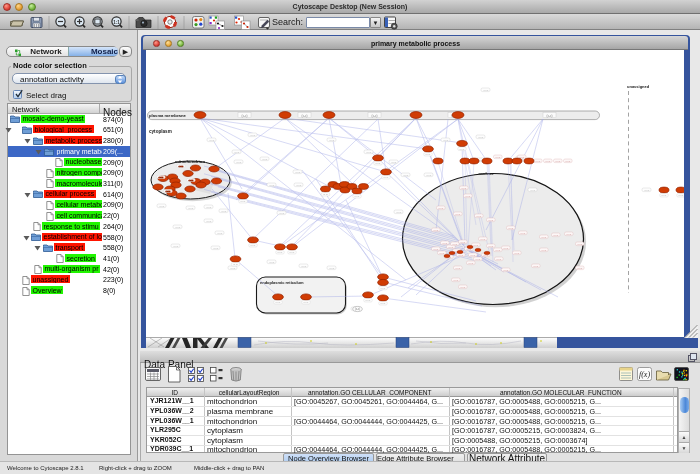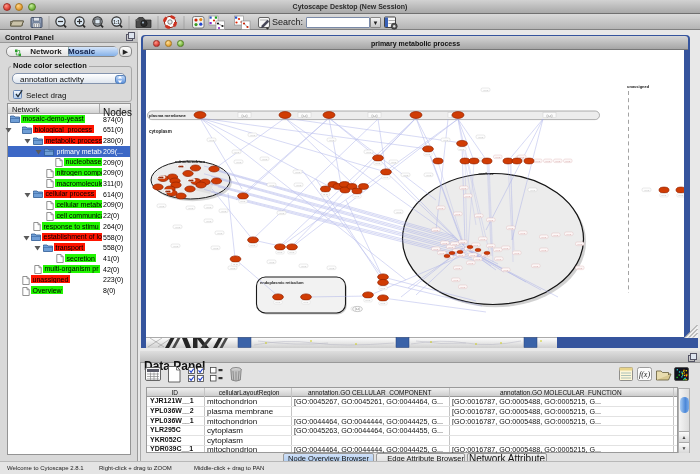--- a/index.html
+++ b/index.html
@@ -94,31 +94,24 @@
 <div class="abs" style="left:370px;top:17px;width:11px;height:11px;background:linear-gradient(#f4f4f4,#c8c8c8);border:1px solid #888;border-radius:1px;font-size:6px;text-align:center;line-height:10px;color:#222">▼</div>
 <svg class="abs" style="left:384px;top:16px" width="14" height="14" viewBox="0 0 14 14">
 <rect x="0.5" y="1" width="11" height="10.5" rx="1" fill="#f8f8f8" stroke="#333" stroke-width="0.9"></rect>
 <rect x="1" y="1.5" width="3" height="9.5" fill="#3a62b8"></rect>
 <line x1="4.5" y1="4.5" x2="11" y2="4.5" stroke="#777" stroke-width="0.6"></line>
       <line x1="4.5" y1="7.5" x2="11" y2="7.5" stroke="#777" stroke-width="0.6"></line>
 <circle cx="10.2" cy="10.2" r="3" fill="#555" stroke="#222" stroke-width="0.6"></circle>
       <circle cx="10.2" cy="10.2" r="1.2" fill="#ddd"></circle>
 </svg>
 <div class="abs" style="left:0;top:30px;width:138px;height:431px;background:#d9d9d9;border-right:1px solid #9a9a9a"></div>
-<div class="abs" style="left:0;top:30px;width:138px;height:13px;background:linear-gradient(#dedede,#bdbdbd);border-bottom:1px solid #999">
-<div class="abs" style="left:5px;top:2.5px;font-size:7.5px;font-weight:bold;color:#111">Control Panel</div>
-<svg class="abs" style="left:126px;top:2px" width="9" height="9" viewBox="0 0 9 9">
-        <rect x="0.5" y="2.5" width="6" height="6" fill="none" stroke="#556" stroke-width="1"></rect>
-        <rect x="2.5" y="0.5" width="6" height="6" fill="#dde4ee" stroke="#556" stroke-width="1"></rect>
-      </svg>
-</div>
 <div class="abs" style="left:6px;top:46px;width:112px;height:11px;background:linear-gradient(#fdfdfd,#e2e2e2);border:1px solid #8a8a8a;border-radius:5px">
 <div class="abs" style="left:61px;top:0;width:50px;height:9px;background:linear-gradient(#d5e5fa,#85b1e8);border-left:1px solid #8aa;border-radius:0 4px 4px 0;"></div>
 <div class="abs" style="left:17px;top:0px;width:44px;text-align:center;font-size:8px;font-weight:bold;color:#222;line-height:10px">Network</div>
-<div class="abs" style="left:61px;top:0px;width:50px;text-align:left;font-size:8px;font-weight:bold;color:#10204a;line-height:10px">Mosaic</div>
+<div class="abs" style="left:61px;top:0px;width:50px;text-align:right;font-size:8px;font-weight:bold;color:#10204a;line-height:10px">Mosaic</div>
 <svg class="abs" style="left:7px;top:1.5px" width="8" height="8" viewBox="0 0 8 8">
         <rect x="1" y="0.5" width="2.6" height="2.6" fill="#2aa02a"></rect>
         <rect x="4.4" y="4.5" width="2.6" height="2.6" fill="#2aa02a"></rect>
         <path d="M2.3 3.5 v2.5 h1.5 M5.7 4 v-2.5 h-1.5" fill="none" stroke="#2aa02a" stroke-width="0.8"></path>
       </svg>
 </div>
 <div class="abs" style="left:119px;top:46px;width:13px;height:11px;background:linear-gradient(#fdfdfd,#dcdcdc);border:1px solid #8a8a8a;border-radius:4px;text-align:center;font-size:7px;line-height:10px;color:#222">▶</div>
 <div class="abs" style="left:8px;top:66px;width:124px;height:36px;border:1px solid #a8a8a8;border-radius:3px"></div>
 <div class="abs" style="left:11px;top:61px;font-size:7.5px;font-weight:bold;color:#111;background:#d9d9d9;padding:0 2px">Node color selection</div>
 <div class="abs" style="left:12px;top:73px;width:114px;height:11px;background:linear-gradient(#ffffff,#dfe6ef);border:1px solid #8494ae;border-radius:5px">
@@ -702,21 +695,21 @@
         <circle cx="210" cy="7" r="0.8"></circle>
         <circle cx="285" cy="5" r="0.8"></circle>
         <circle cx="330" cy="7" r="0.8"></circle>
         <circle cx="395" cy="4" r="0.8"></circle>
         <circle cx="355" cy="6" r="0.8"></circle>
       </g>
 </svg>
 <div class="abs" style="left:557px;top:338px;width:141px;height:10px;background:#35549d"></div>
 <div class="abs" style="left:140px;top:351px;width:560px;height:110px;background:#e2e2e2;border-left:1px solid #aaa"></div>
 <div class="abs" style="left:140px;top:351px;width:560px;height:12px;background:linear-gradient(#dedede,#bdbdbd);border-bottom:1px solid #999">
-<div class="abs" style="left:4px;top:8px;font-size:12px;font-weight:bold;color:#111">Data Panel</div>
+<div class="abs" style="left:4px;top:8px;font-size:10px;font-weight:normal;color:#111">Data Panel</div>
 <svg class="abs" style="left:548px;top:1.5px" width="9" height="9" viewBox="0 0 9 9">
         <rect x="0.5" y="2.5" width="6" height="6" fill="none" stroke="#556" stroke-width="1"></rect>
         <rect x="2.5" y="0.5" width="6" height="6" fill="#dde4ee" stroke="#556" stroke-width="1"></rect>
       </svg>
 </div>
 <svg class="abs" style="left:140px;top:364px" width="560" height="22" viewBox="0 0 560 22">
 <rect x="5.5" y="3.5" width="15" height="13" rx="1.5" fill="#fcfcfc" stroke="#555" stroke-width="0.9"></rect>
 <rect x="7" y="5" width="12" height="3" fill="#5a5a66"></rect>
 <g stroke="#888" stroke-width="0.7">
         <line x1="7" y1="10" x2="19" y2="10"></line>
@@ -809,35 +802,36 @@
 <div class="abs" style="left:207px;top:406.84999999999997px;font-size:8px;color:#111">plasma membrane</div>
 <div class="abs" style="left:452px;top:406.84999999999997px;width:160px;font-size:7.2px;color:#111;white-space:nowrap;overflow:hidden">[GO:0016787, GO:0005488, GO:0005215, G...</div>
 <div class="abs" style="left:147px;top:415.74999999999994px;width:530px;height:1px;background:#e2e2e2"></div>
 <div class="abs" style="left:150px;top:416.49999999999994px;font-size:7px;font-weight:bold;color:#111">YPL036W__1</div>
 <div class="abs" style="left:207px;top:416.49999999999994px;font-size:8px;color:#111">mitochondrion</div>
 <div class="abs" style="left:294px;top:416.49999999999994px;width:153px;font-size:7.2px;color:#111;white-space:nowrap;overflow:hidden">[GO:0044464, GO:0044444, GO:0044425, G...</div>
 <div class="abs" style="left:452px;top:416.49999999999994px;width:160px;font-size:7.2px;color:#111;white-space:nowrap;overflow:hidden">[GO:0016787, GO:0005488, GO:0005215, G...</div>
 <div class="abs" style="left:147px;top:425.3999999999999px;width:530px;height:1px;background:#e2e2e2"></div>
 <div class="abs" style="left:150px;top:426.1499999999999px;font-size:7px;font-weight:bold;color:#111">YLR295C</div>
 <div class="abs" style="left:207px;top:426.1499999999999px;font-size:8px;color:#111">cytoplasm</div>
-<div class="abs" style="left:294px;top:426.1499999999999px;width:153px;font-size:7.2px;color:#111;white-space:nowrap;overflow:hidden">[GO:0045263, GO:0044464, GO:0044455, G...</div>
+<div class="abs" style="left:452px;top:426.1499999999999px;width:160px;font-size:7.2px;color:#111;white-space:nowrap;overflow:hidden">[GO:0016787, GO:0005215, GO:0003824, G...</div>
 <div class="abs" style="left:147px;top:435.0499999999999px;width:530px;height:1px;background:#e2e2e2"></div>
 <div class="abs" style="left:150px;top:435.7999999999999px;font-size:7px;font-weight:bold;color:#111">YKR052C</div>
 <div class="abs" style="left:207px;top:435.7999999999999px;font-size:8px;color:#111">cytoplasm</div>
+<div class="abs" style="left:452px;top:435.7999999999999px;width:160px;font-size:7.2px;color:#111;white-space:nowrap;overflow:hidden">[GO:0005488, GO:0005215, GO:0003674]</div>
 <div class="abs" style="left:147px;top:444.6999999999999px;width:530px;height:1px;background:#e2e2e2"></div>
 <div class="abs" style="left:150px;top:445.4499999999999px;font-size:7px;font-weight:bold;color:#111">YDR039C__1</div>
 <div class="abs" style="left:207px;top:445.4499999999999px;font-size:8px;color:#111">mitochondrion</div>
 <div class="abs" style="left:294px;top:445.4499999999999px;width:153px;font-size:7.2px;color:#111;white-space:nowrap;overflow:hidden">[GO:0044464, GO:0044444, GO:0044425, G...</div>
 <div class="abs" style="left:452px;top:445.4499999999999px;width:160px;font-size:7.2px;color:#111;white-space:nowrap;overflow:hidden">[GO:0016787, GO:0005488, GO:0005215, G...</div>
 <div class="abs" style="left:147px;top:454.34999999999985px;width:530px;height:1px;background:#e2e2e2"></div>
 <div class="abs" style="left:678px;top:388px;width:12px;height:64.5px;background:linear-gradient(90deg,#f4f4f4,#dcdcdc);border:1px solid #b0b0b0">
 <div class="abs" style="left:0.5px;top:8px;width:9px;height:16px;border-radius:5px;background:linear-gradient(90deg,#a8ccf4,#4c88d8 60%,#78aae8)"></div>
 <div class="abs" style="left:0;top:42px;width:10px;height:11px;background:linear-gradient(#fcfcfc,#d8d8d8);border-top:1px solid #aaa;text-align:center;font-size:5px;line-height:11px;color:#444">▲</div>
 <div class="abs" style="left:0;top:53px;width:10px;height:11px;background:linear-gradient(#fcfcfc,#d8d8d8);border-top:1px solid #aaa;text-align:center;font-size:5px;line-height:11px;color:#444">▼</div>
 </div>
 <div class="abs" style="left:283px;top:452.5px;width:91px;height:12px;background:linear-gradient(#cfe0f8,#a8c8ee);border:1px solid #999;border-radius:2px;text-align:center;font-size:7.5px;line-height:10px;color:#111">Node Overview Browser</div>
-<div class="abs" style="left:376px;top:452.5px;width:89px;height:12px;background:linear-gradient(#f0f0f0,#dcdcdc);border:1px solid #999;border-radius:2px;text-align:right;font-size:7.5px;line-height:10px;color:#111">Edge Attribute Browser</div>
+<div class="abs" style="left:376px;top:452.5px;width:89px;height:12px;background:linear-gradient(#f0f0f0,#dcdcdc);border:1px solid #999;border-radius:2px;text-align:left;font-size:7.5px;line-height:10px;color:#111">Edge Attribute Browser</div>
 <div class="abs" style="left:467px;top:452.5px;width:80px;height:12px;background:linear-gradient(#f0f0f0,#dcdcdc);border:1px solid #999;border-radius:2px;text-align:center;font-size:10px;line-height:10px;color:#111">Network Attribute Browser</div>
 <div class="abs" style="left:0;top:461px;width:700px;height:13px;background:#e4e4e4;border-top:1px solid #b8b8b8">
 <div class="abs" style="left:7px;top:3px;font-size:6px;color:#222">Welcome to Cytoscape 2.8.1</div>
 <div class="abs" style="left:99px;top:3px;font-size:6px;color:#222">Right-click + drag to ZOOM</div>
 <div class="abs" style="left:194px;top:3px;font-size:6px;color:#222">Middle-click + drag to PAN</div>
 </div>
 </div>
 </body></html>

